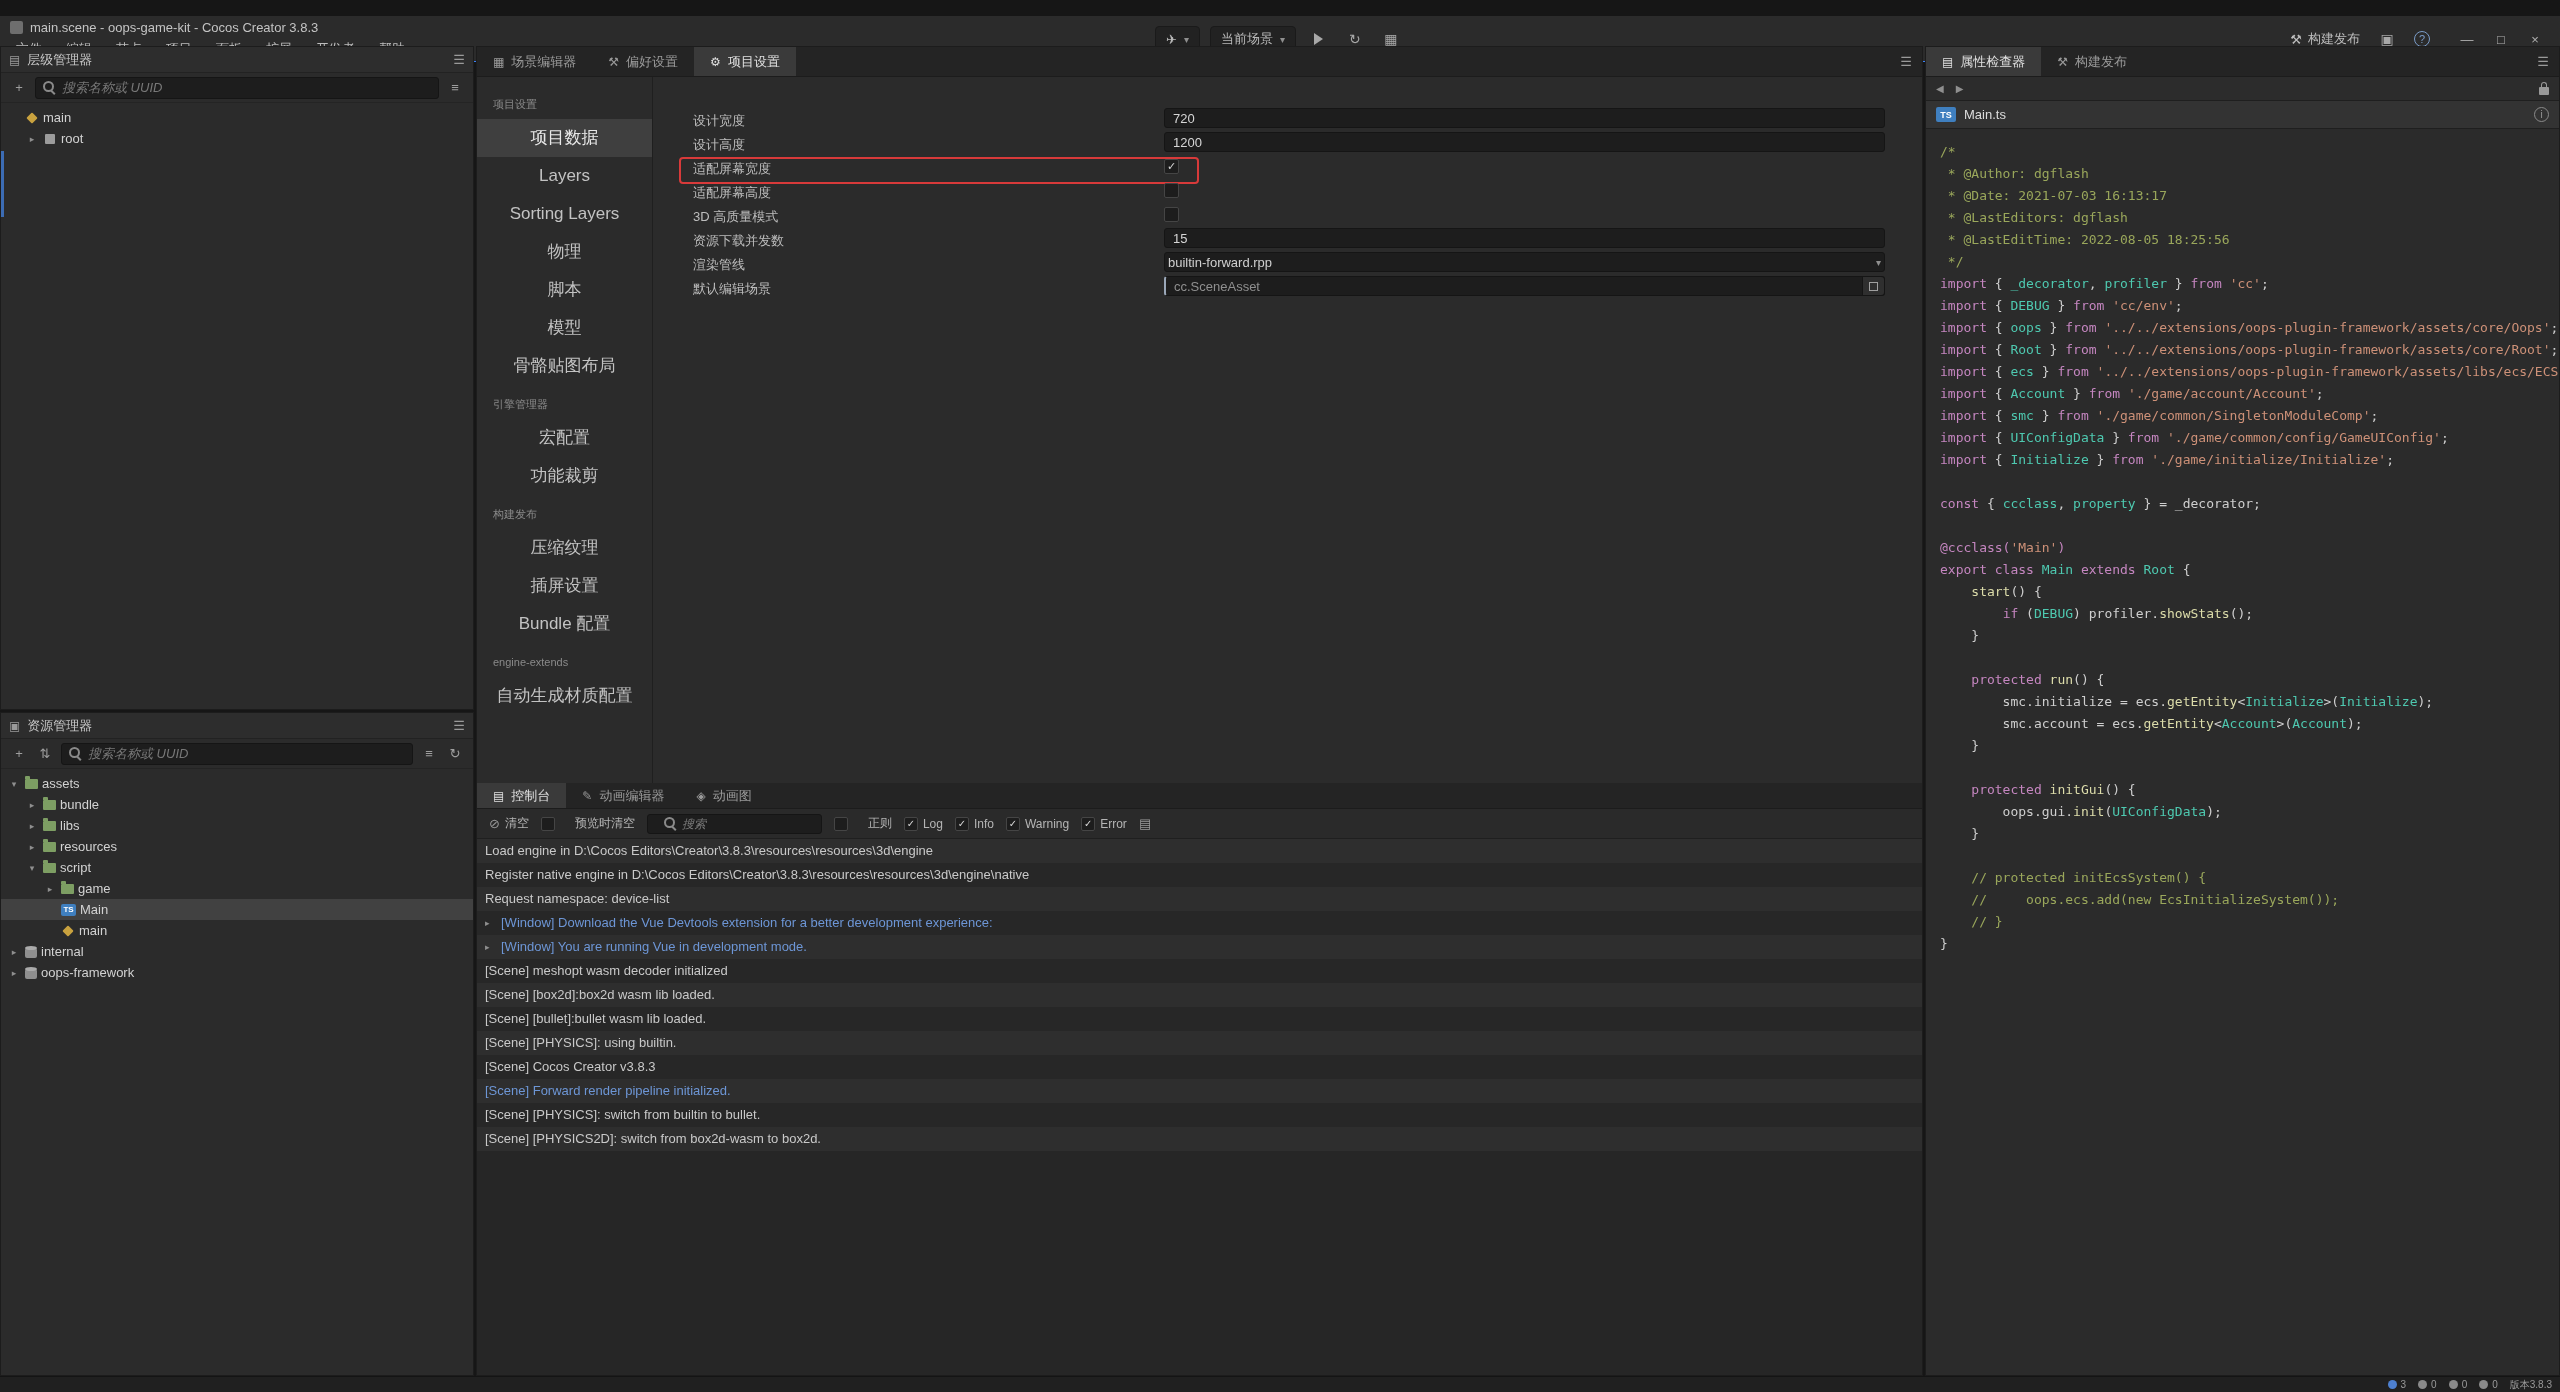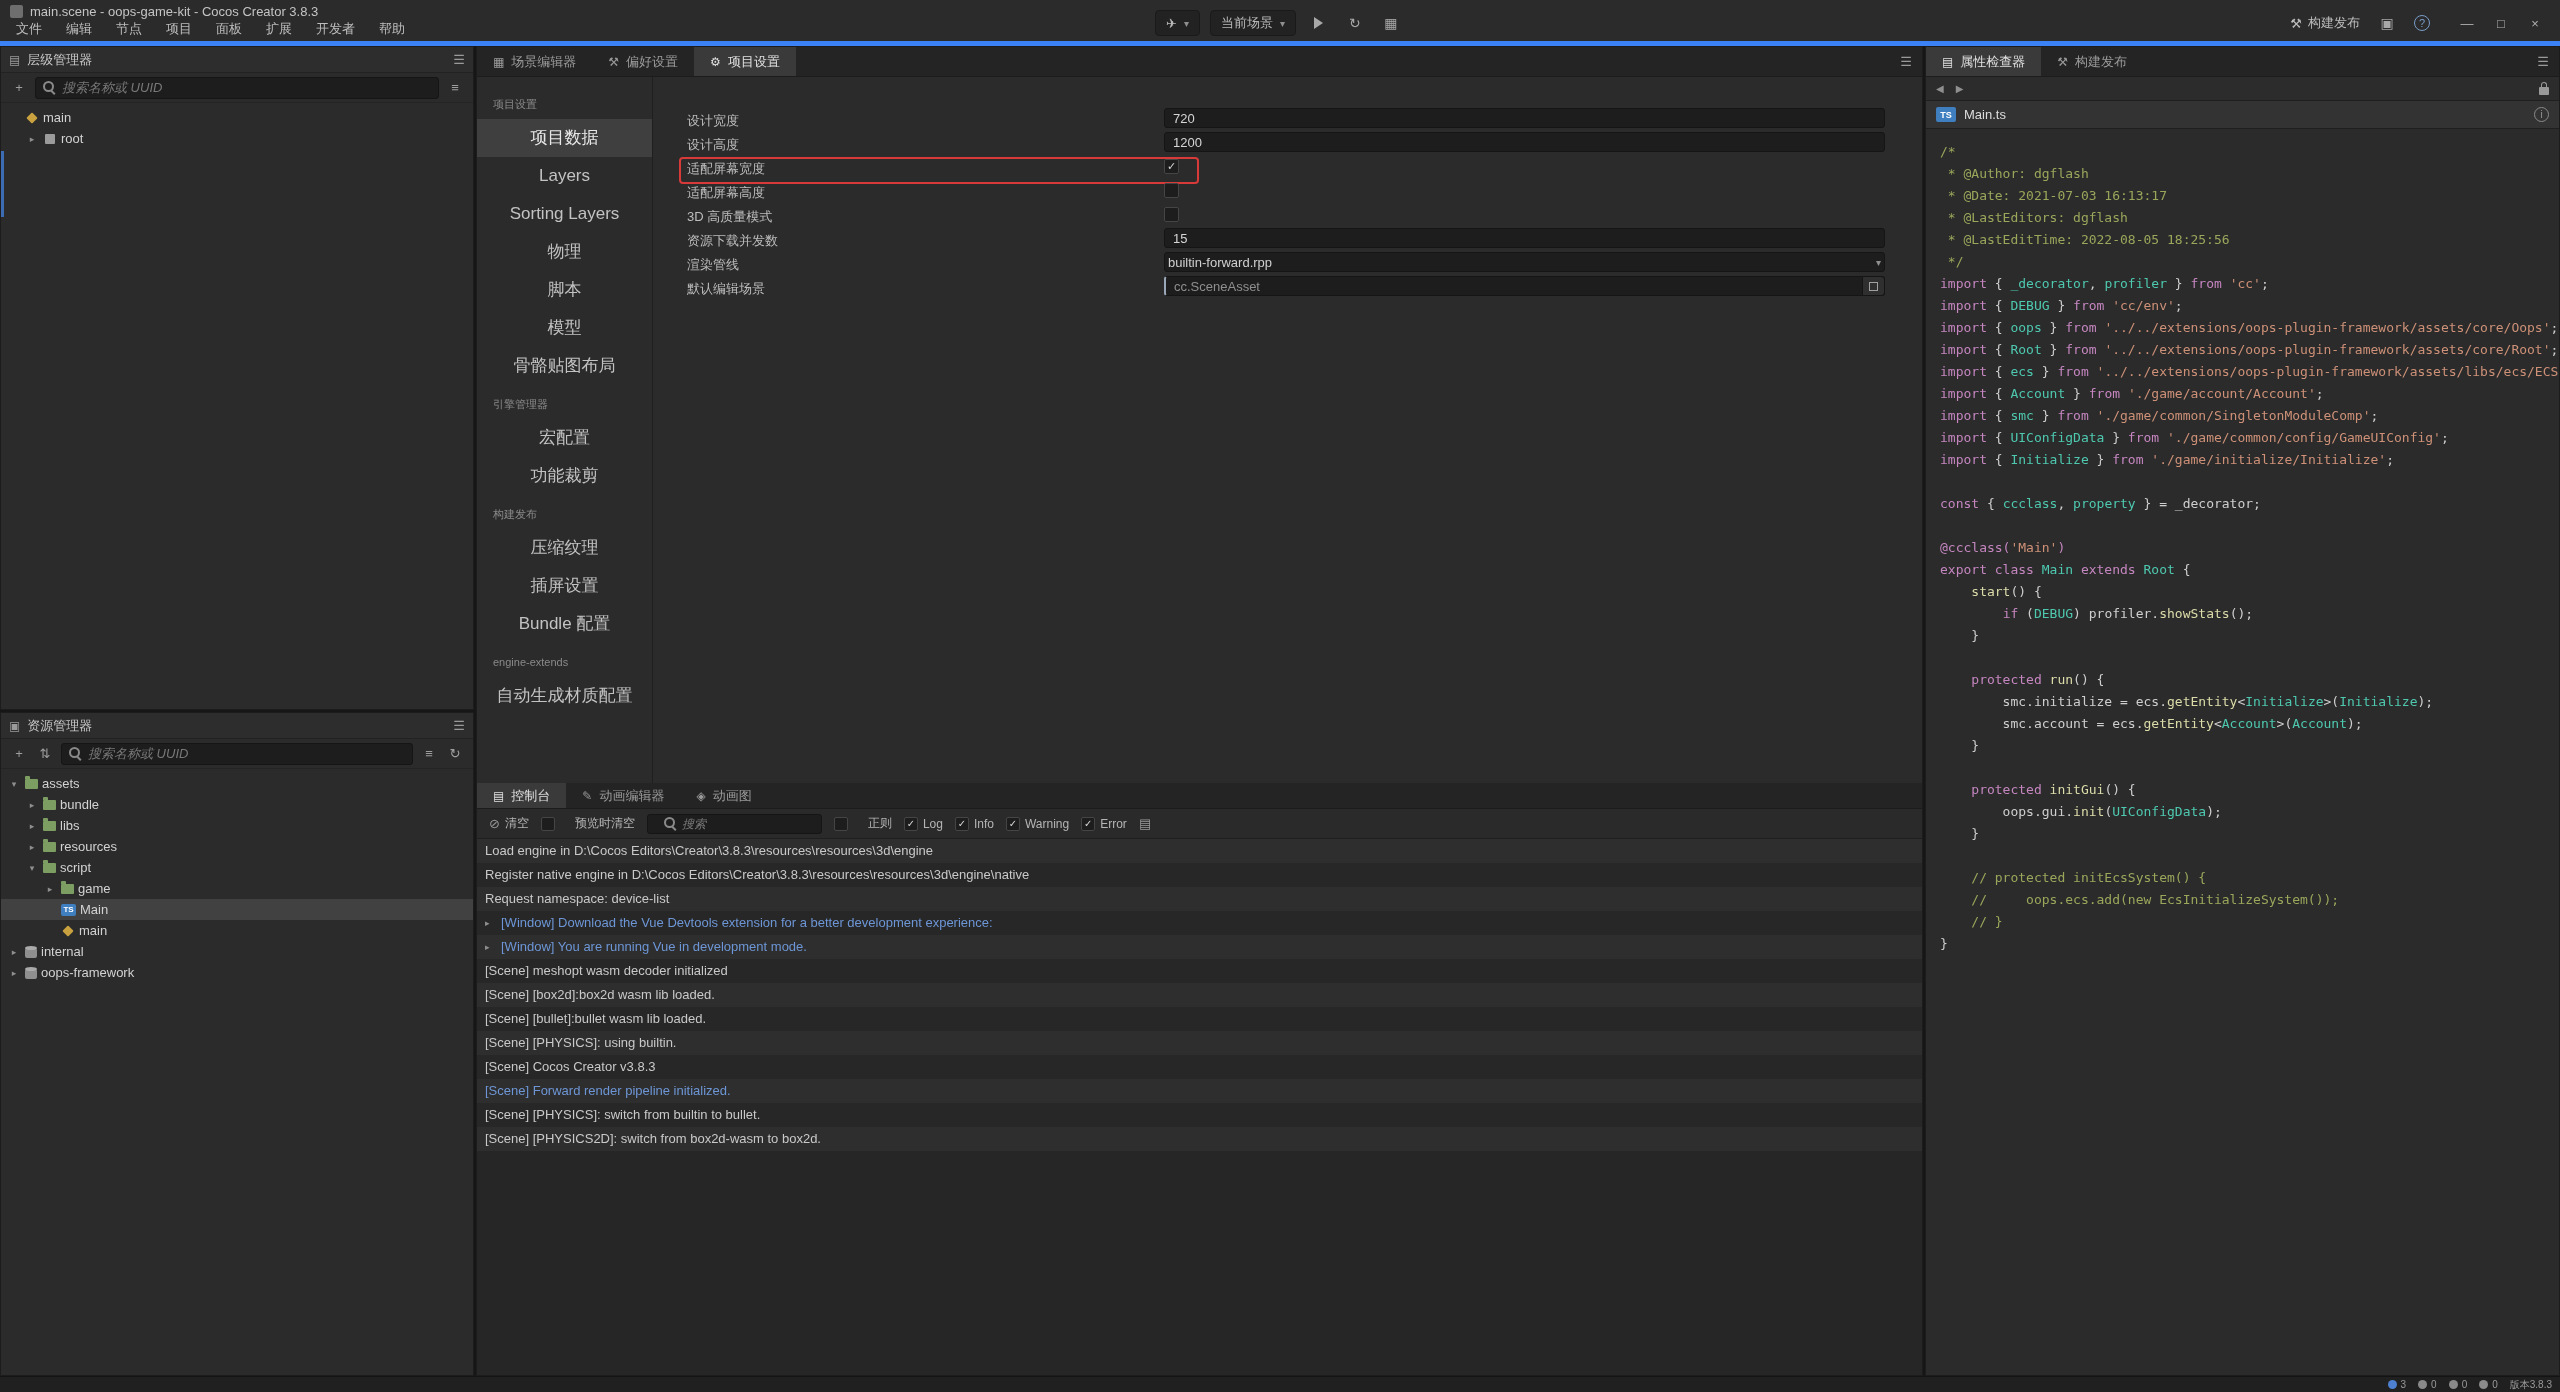--- a/index.html
+++ b/index.html
@@ -1,20 +1,20 @@
 <!DOCTYPE html>
 <html><head>
 <meta charset="utf-8">
 <style>
 *{margin:0;padding:0;box-sizing:border-box}
 html,body{width:2560px;height:1392px;overflow:hidden;background:#161616;font-family:"Liberation Sans","DejaVu Sans",sans-serif}
 .app{position:relative;width:2560px;height:1392px;color:#cfcfcf;font-size:13px}
 
 
-.titlebar{position:absolute;left:0;top:0;width:100%;height:46px;background:#2b2b2b;border-bottom:5px solid #3b82f6}
+.titlebar{position:absolute;left:0;top:16px;width:100%;height:46px;background:#2b2b2b;border-bottom:1px solid #3b82f6}
 .tb-title{position:absolute;left:10px;top:4px;display:flex;align-items:center;gap:7px;font-size:13px;color:#c4c4c4}
 .app-icon{width:13px;height:13px;background:#6e6e6e;border-radius:2px;display:inline-block}
 .menu-bar{position:absolute;left:4px;bottom:1px;height:22px;display:flex}
 .menu-item{padding:0 12px;line-height:22px;color:#bdbdbd;font-size:13px;cursor:default}
 .tb-center{position:absolute;left:1155px;top:0;height:46px;display:flex;align-items:center;gap:10px}
 .tb-btn{display:flex;align-items:center;gap:7px;background:#222;border:1px solid #1a1a1a;border-radius:4px;height:26px;padding:0 10px;color:#b9b9b9}
 .caret{font-size:10px;color:#8f8f8f}
 .tb-icon{width:26px;height:26px;display:flex;align-items:center;justify-content:center;color:#a8a8a8;font-size:14px}
 .play-tri{width:0;height:0;border-left:9px solid #a8a8a8;border-top:6px solid transparent;border-bottom:6px solid transparent}
 .tb-right{position:absolute;right:0;top:0;height:46px;display:flex;align-items:center;gap:14px;padding-right:10px}
@@ -66,21 +66,21 @@
 .tab-icon{font-size:12px}
 
 
 #settings{position:absolute;left:0;top:30px;right:0;height:706px;display:flex;background:#2b2b2b}
 .settings-sidebar{width:176px;border-right:1px solid #1f1f1f;padding-top:8px}
 .side-header{height:30px;line-height:30px;padding-left:16px;color:#8a8a8a;font-size:11px;margin-top:4px}
 .side-item{height:38px;line-height:38px;text-align:center;color:#c2c2c2;font-size:17px;cursor:default}
 .side-item.active{background:#3f3f3f;color:#e8e8e8}
 .settings-form{flex:1;position:relative;padding-top:32px}
 .form-row{position:relative;height:24px}
-.form-label{position:absolute;left:34px;line-height:24px;color:#bdbdbd}
+.form-label{position:absolute;left:40px;line-height:24px;color:#bdbdbd}
 .form-control{position:absolute;left:511px;right:37px;top:2px;height:14px;display:flex;align-items:center}
 .text-input{width:100%;height:20px;background:#1d1d1d;border:1px solid #151515;border-radius:3px;color:#d6d6d6;font:13px "Liberation Sans",sans-serif;padding:0 8px;outline:none}
 .checkbox{width:15px;height:15px;background:#1d1d1d;border:1px solid #454545;border-radius:2px;color:#d8d8d8;font-size:11px;line-height:13px;text-align:center;flex:none}
 .checkbox.small{width:14px;height:14px;font-size:10px;line-height:12px}
 .select-box{width:100%;height:20px;background:#1d1d1d;border:1px solid #151515;border-radius:3px;display:flex;align-items:center;padding:0 3px;color:#d0d0d0}
 .select-caret{margin-left:auto;font-size:10px;color:#8f8f8f}
 .asset-box{width:100%;height:20px;background:#1d1d1d;border:1px solid #151515;border-left:2px solid #9aa7b8;border-radius:3px;display:flex;align-items:center;padding-left:8px;color:#8f8f8f}
 .asset-btn{margin-left:auto;width:22px;height:18px;background:#2f2f2f;border-left:1px solid #151515;display:flex;align-items:center;justify-content:center;border-radius:0 3px 3px 0}
 .icon-cube{width:9px;height:9px;border:1px solid #a0a0a0;display:inline-block}
 .form-row.highlight::before{content:'';position:absolute;left:26px;top:0;width:516px;height:23px;border:2px solid #d83a3a;border-radius:4px;pointer-events:none}

